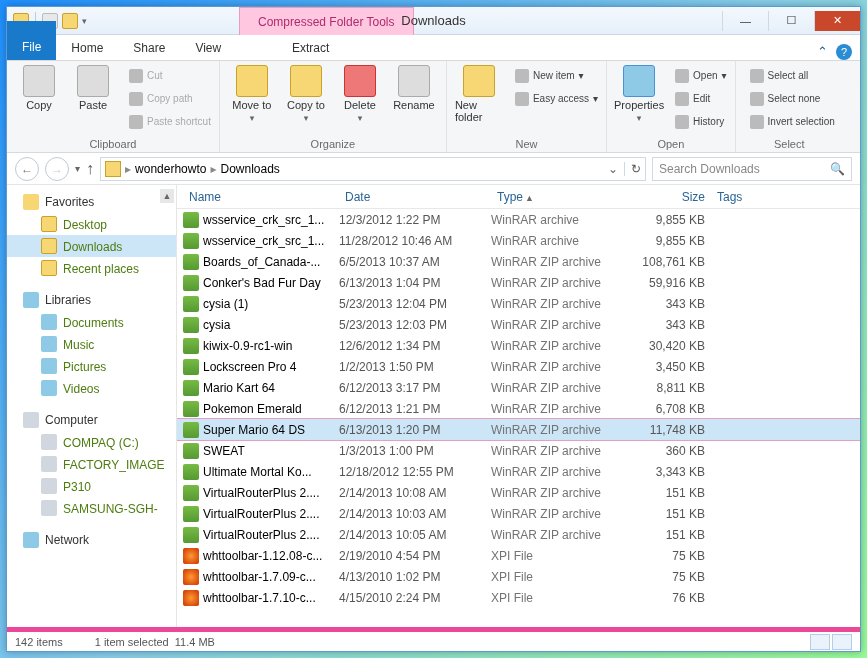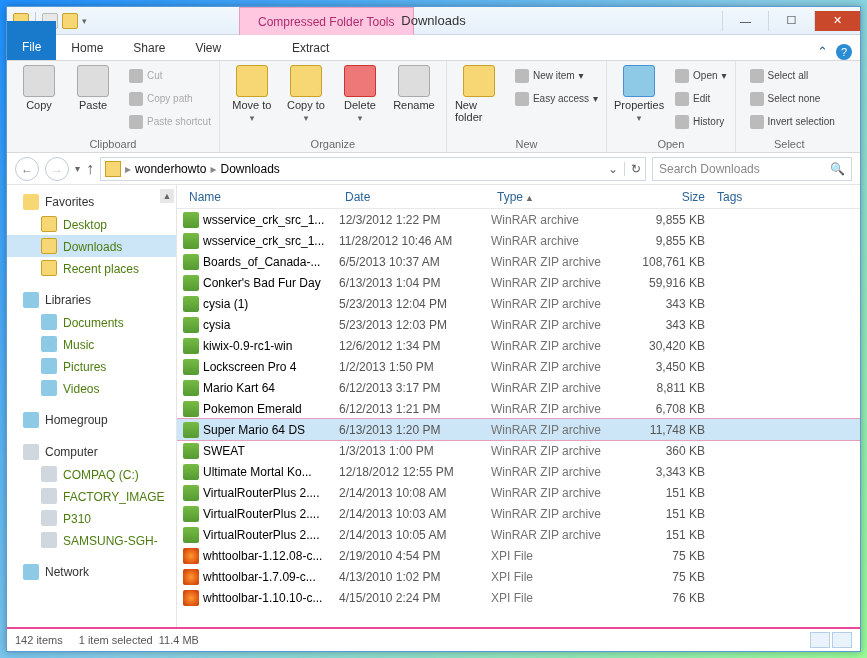--- a/index.html
+++ b/index.html
@@ -57,21 +57,21 @@
   .rows { flex:1; overflow-y:auto; font-size:12px;}
   .rows::-webkit-scrollbar{width:17px;} .rows::-webkit-scrollbar-thumb{background:#c9c9c9;} .rows::-webkit-scrollbar-track{background:#f0f0f0;}
   .row { height:21px; display:flex; align-items:center; padding-left:6px; white-space:nowrap;}
   .row.sel { background:#cde6f7; outline:1px solid #e79dbf;}
   .row .ficon{ width:16px; height:16px; margin-right:4px; background:linear-gradient(#7b4,#593); border-radius:2px; flex-shrink:0;}
   .row .ficon.xpi{ background:radial-gradient(circle,#ff9933,#cc3300);}
   .row .n{width:136px; overflow:hidden; text-overflow:ellipsis;}
   .row .d{width:152px; color:#555;}
   .row .t{width:140px; color:#737373;}
   .row .s{width:80px; text-align:right; color:#555; padding-right:6px;}
-  .status { height:24px; border-top:2px solid #ec4899; display:flex; align-items:center; font-size:11px; color:#555; padding:0 8px; gap:16px;}
+  .status { height:24px; border-top:5px solid #ec4899; display:flex; align-items:center; font-size:11px; color:#555; padding:0 8px; gap:32px;}
   .status .views{ margin-left:auto; display:flex; gap:2px;}
   .status .views span{ width:20px; height:16px; border:1px solid #b5cde6; background:#eaf3fb;}
   .arrow-dn::after{content:" \25BE"; font-size:9px; color:#666;}
 </style>
 </head>
 <body>
 
 <div class="window">
 
   <div class="titlebar">
@@ -270,26 +270,20 @@
               <span>Pictures</span>
             </div>
             <div class="navitem">
               <div class="nic "></div>
               <span>Videos</span>
             </div>
           </div>
       </div>
       <div class="navgroup">
         <div class="navhead">
-            <div class="nic"></div>
-            <span>Homegroup</span>
-          </div>
-      </div>
-      <div class="navgroup">
-        <div class="navhead">
             <div class="nic drive"></div>
             <span>Computer</span>
           </div>
         <div id="comp-items">
             <div class="navitem">
               <div class="nic drive"></div>
               <span>COMPAQ (C:)</span>
             </div>
             <div class="navitem">
               <div class="nic drive"></div>
@@ -443,21 +437,21 @@
           </div>
           <div class="row">
             <div class="ficon xpi"></div>
             <div class="n">whttoolbar-1.7.09-c...</div>
             <div class="d">4/13/2010 1:02 PM</div>
             <div class="t">XPI File</div>
             <div class="s">75 KB</div>
           </div>
           <div class="row">
             <div class="ficon xpi"></div>
-            <div class="n">whttoolbar-1.10.10-c...</div>
+            <div class="n">whttoolbar-1.7.10-c...</div>
             <div class="d">4/15/2010 2:24 PM</div>
             <div class="t">XPI File</div>
             <div class="s">76 KB</div>
           </div>
         </div>
     </div>
   </div>
 
   <div class="status">
     <span>142 items</span>

